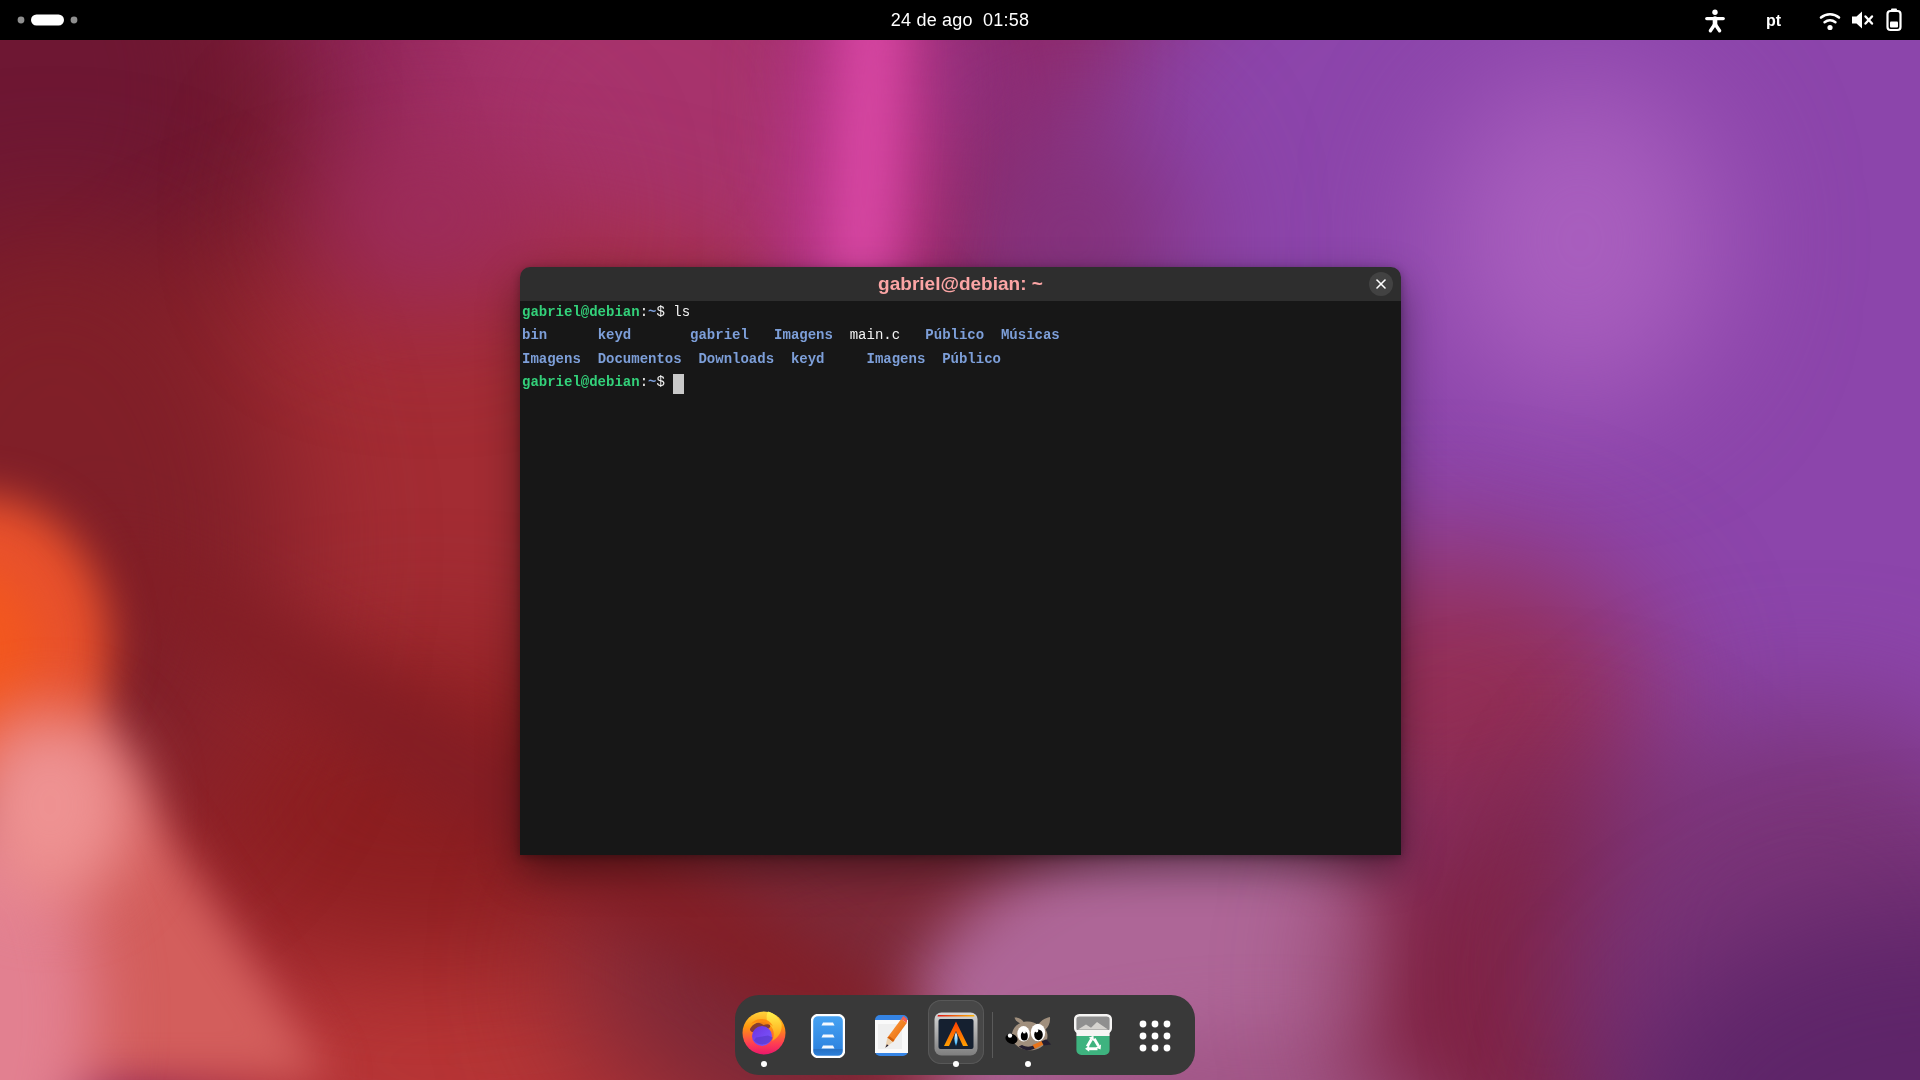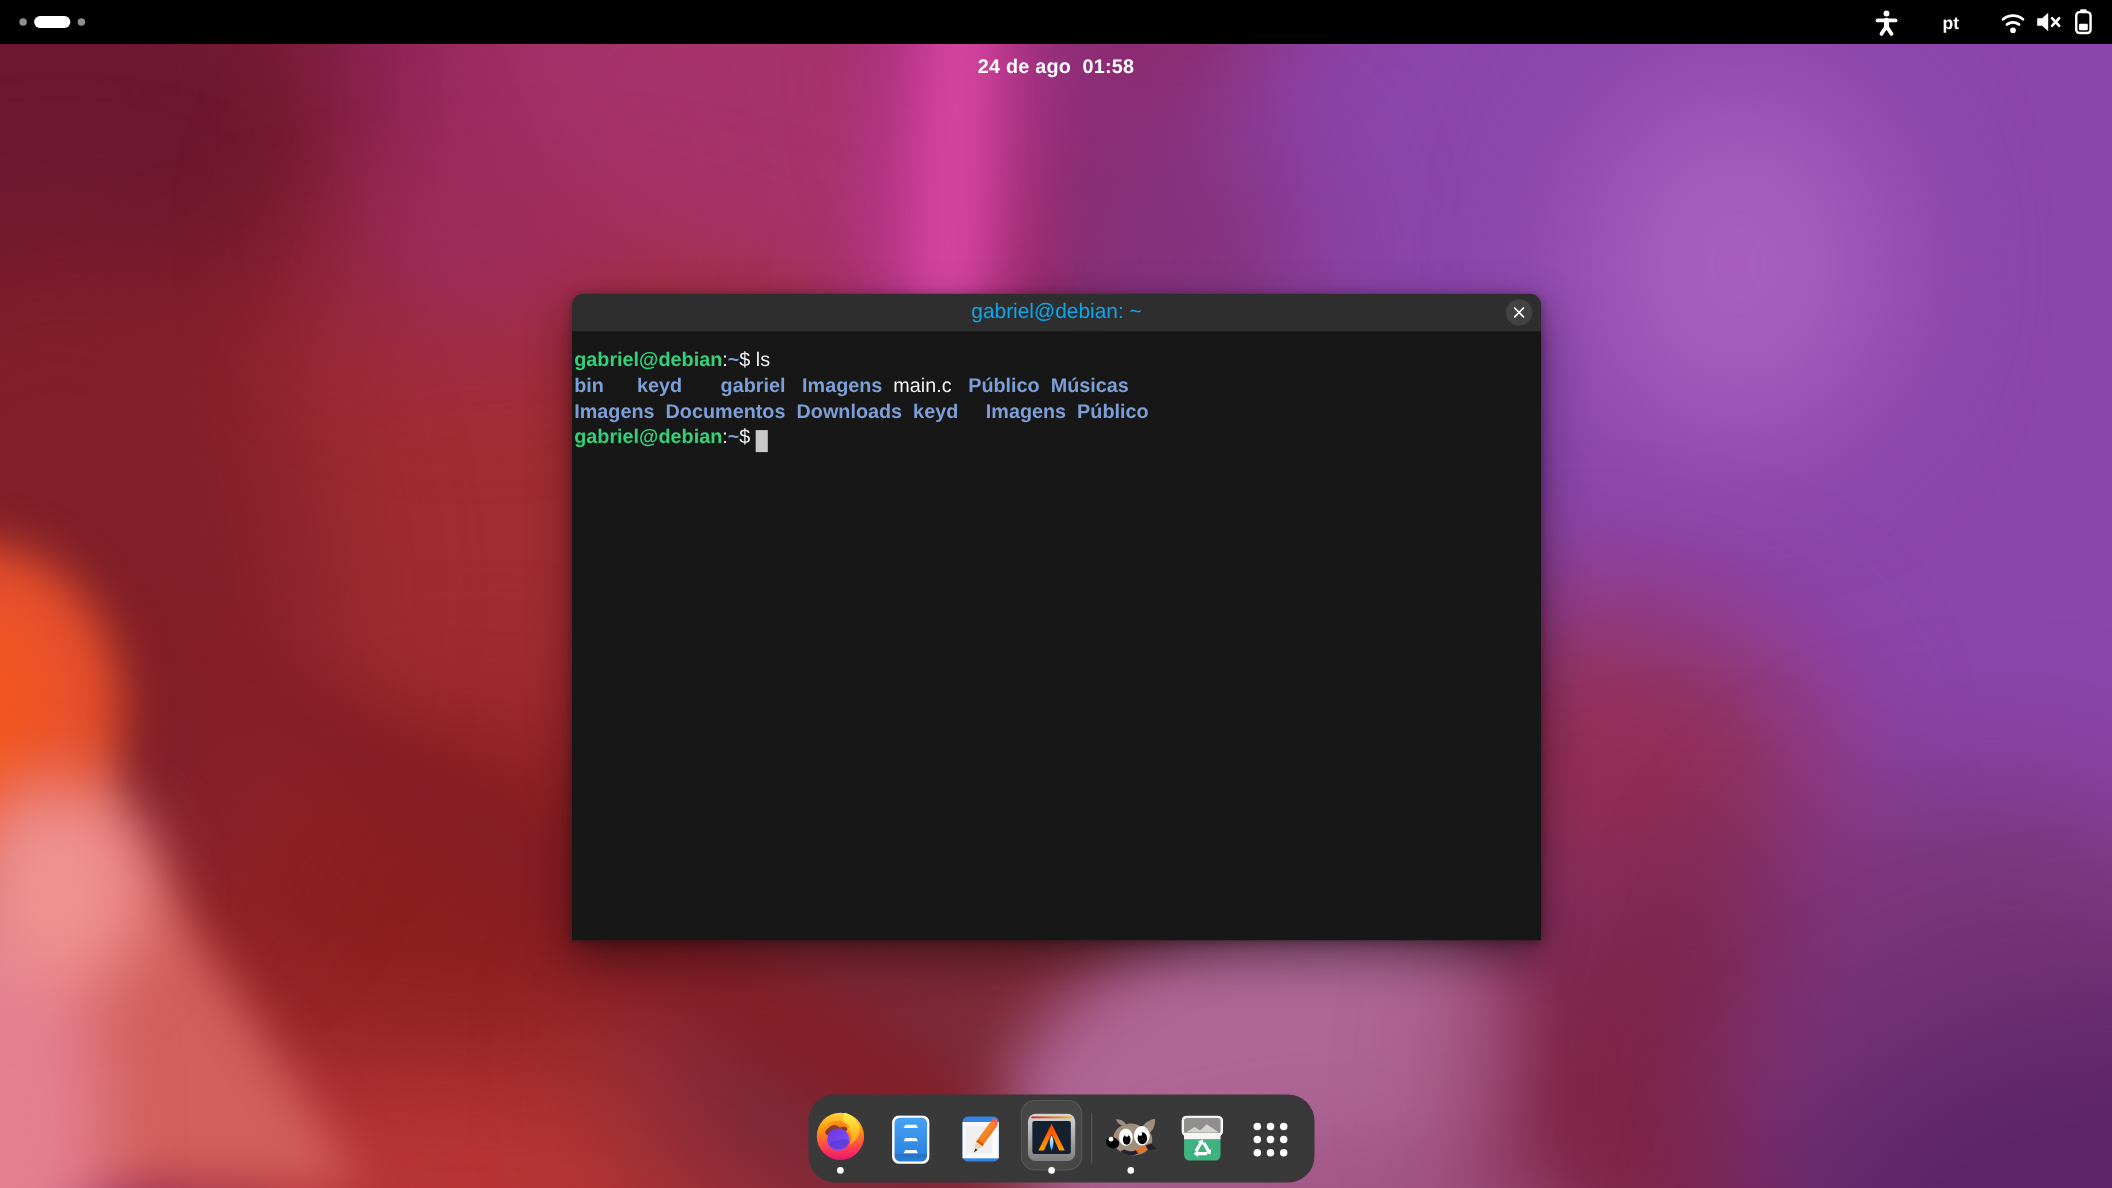--- a/index.html
+++ b/index.html
@@ -3,33 +3,33 @@
 <meta charset="utf-8">
 <style>
   html,body{margin:0;padding:0;width:1920px;height:1080px;overflow:hidden;background:#000;}
   *{box-sizing:border-box;}
   body{font-family:"Liberation Sans",sans-serif;position:relative;}
   #wall{position:absolute;left:0;top:0;width:1920px;height:1080px;}
   
   #bar{position:absolute;left:0;top:0;width:1920px;height:40px;background:#000;color:#fff;}
   #wsind{position:absolute;left:0;top:0;height:40px;}
   #clock{position:absolute;left:0;top:0;width:1920px;height:40px;text-align:center;
-         font-size:18px;font-weight:bold;line-height:40px;color:#fff;letter-spacing:0.2px;margin-top:40px;}
+         font-size:18px;font-weight:normal;line-height:40px;color:#fff;letter-spacing:0.2px;}
   #sysicons{position:absolute;right:0;top:0;height:40px;}
   
   #win{position:absolute;left:520px;top:267px;width:881px;height:588px;border-radius:10px 10px 0 0;
        box-shadow:0 16px 42px rgba(0,0,0,0.42),0 2px 10px rgba(0,0,0,0.3);}
   #titlebar{position:absolute;left:0;top:0;width:100%;height:34px;background:#2e2e2e;
             border-radius:10px 10px 0 0;}
-  #title{width:100%;text-align:center;font-size:19px;font-weight:normal;color:#0ea5e9;line-height:33px;}
+  #title{width:100%;text-align:center;font-size:19px;font-weight:bold;color:#fca5a5;line-height:33px;}
   #closebtn{position:absolute;right:8px;top:5px;width:24px;height:24px;border-radius:12px;background:#424242;}
   #closebtn svg{position:absolute;left:6px;top:6px;}
   #termbody{position:absolute;left:0;top:34px;width:100%;height:554px;background:#171717;}
-  #termtext{position:absolute;left:520px;top:301px;margin:0;padding:15px 0 0 2px;
-            font-family:Liberation Sans, sans-serif;font-size:18px;line-height:23.4px;
+  #termtext{position:absolute;left:520px;top:301px;margin:0;padding:0 0 0 2px;
+            font-family:Liberation Mono, monospace;font-size:14px;line-height:23.4px;
             color:#f3f3f3;white-space:pre;}
   .g{color:#33d17a;font-weight:bold;}
   .b{color:#7d9fd9;font-weight:bold;}
   .cur{display:inline-block;width:11px;height:20px;background:#c9c9c9;vertical-align:-8.2px;}
   
   #dock{position:absolute;left:735px;top:995px;width:460px;height:80px;background:#393939;border-radius:24px;}
   .dicon{position:absolute;}
   #hl{position:absolute;left:193px;top:5px;width:56px;height:64px;background:#474747;border-radius:13px;
       box-shadow:inset 0 0 0 1px #585858;}
   .rdot{position:absolute;width:6px;height:6px;border-radius:3px;background:#fff;top:66px;}

